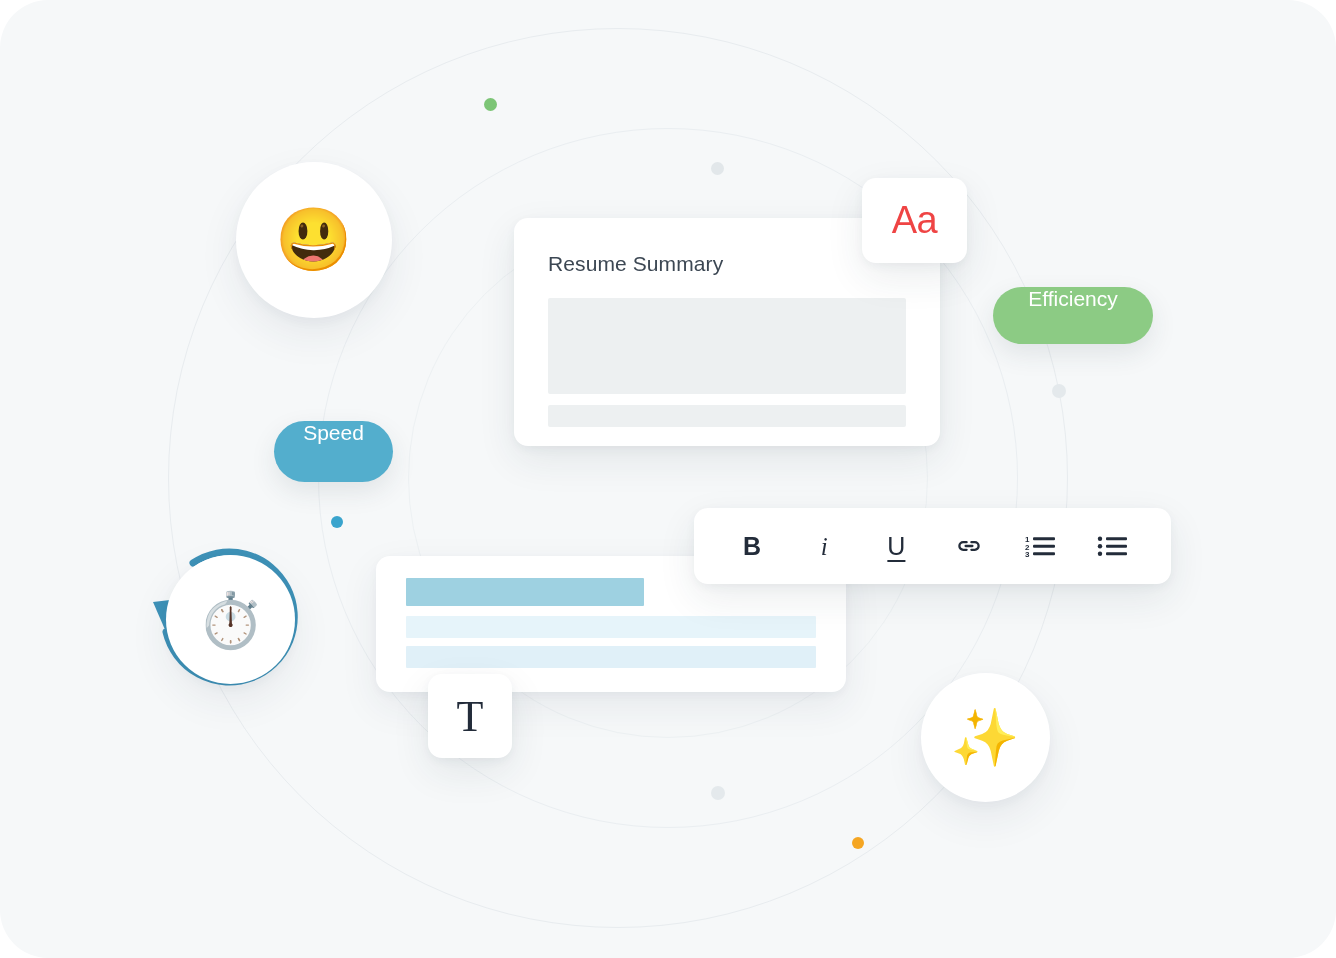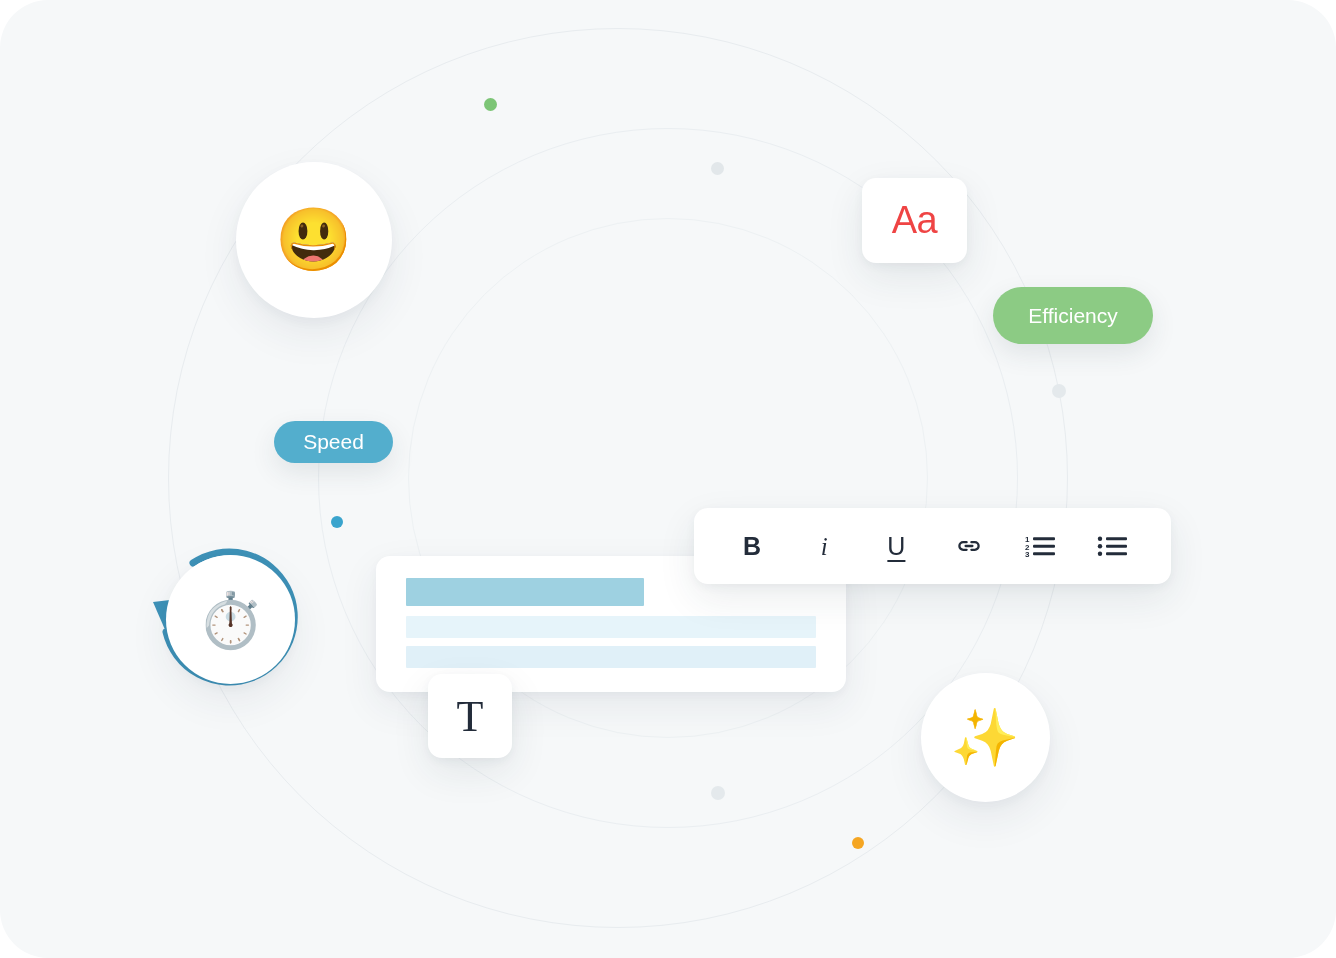--- a/index.html
+++ b/index.html
@@ -122,28 +122,28 @@
   #t-tile .tile-text {
     font-size: 44px; color: #232c3a;
     font-family: "Liberation Serif", serif;
   }
 
   
   .pill {
     position: absolute;
     border-radius: 999px;
     color: #ffffff;
-    display: flex; align-items: center; justify-content: center;
+    display: flex; justify-content: center;
     font-size: 21px;
     box-shadow: 0 10px 26px rgba(36, 54, 72, 0.10);
     cursor: pointer;
   }
   #pill-speed {
     left: 274px; top: 421px;
-    width: 119px; height: 42px;
+    width: 119px; height: 61px;
     background: #53aecd;
   }
   #pill-efficiency {
     left: 993px; top: 287px;
     width: 160px; height: 57px;
     background: #8ccb84;
   }
 
   
   .bubble {
@@ -181,20 +181,25 @@
 
   <div id="orbit-dots-layer">
       <div class="orbit-dot" style="left: 483.5px; top: 97.5px; width: 13px; height: 13px; background: rgb(124, 197, 118);"></div>
       <div class="orbit-dot" style="left: 331px; top: 516px; width: 12px; height: 12px; background: rgb(58, 164, 205);"></div>
       <div class="orbit-dot" style="left: 852px; top: 837px; width: 12px; height: 12px; background: rgb(245, 166, 35);"></div>
       <div class="orbit-dot" style="left: 710.5px; top: 161.5px; width: 13px; height: 13px; background: rgb(226, 231, 234);"></div>
       <div class="orbit-dot" style="left: 1052px; top: 384px; width: 14px; height: 14px; background: rgb(228, 233, 236);"></div>
       <div class="orbit-dot" style="left: 711px; top: 786px; width: 14px; height: 14px; background: rgb(228, 233, 236);"></div>
     </div>
 
+  <div class="card" id="resume-card">
+    <div id="resume-title">Resume Summary</div>
+    <div class="skel" id="resume-block-1"></div>
+    <div class="skel" id="resume-block-2"></div>
+  </div>
 
   <div class="card" id="aa-tile">
     <span class="tile-text">Aa</span>
   </div>
 
   <div class="pill" id="pill-efficiency" style="background: rgb(140, 203, 132);">
     <span>Efficiency</span>
   </div>
 
   <div class="pill" id="pill-speed" style="background: rgb(83, 174, 205);">

